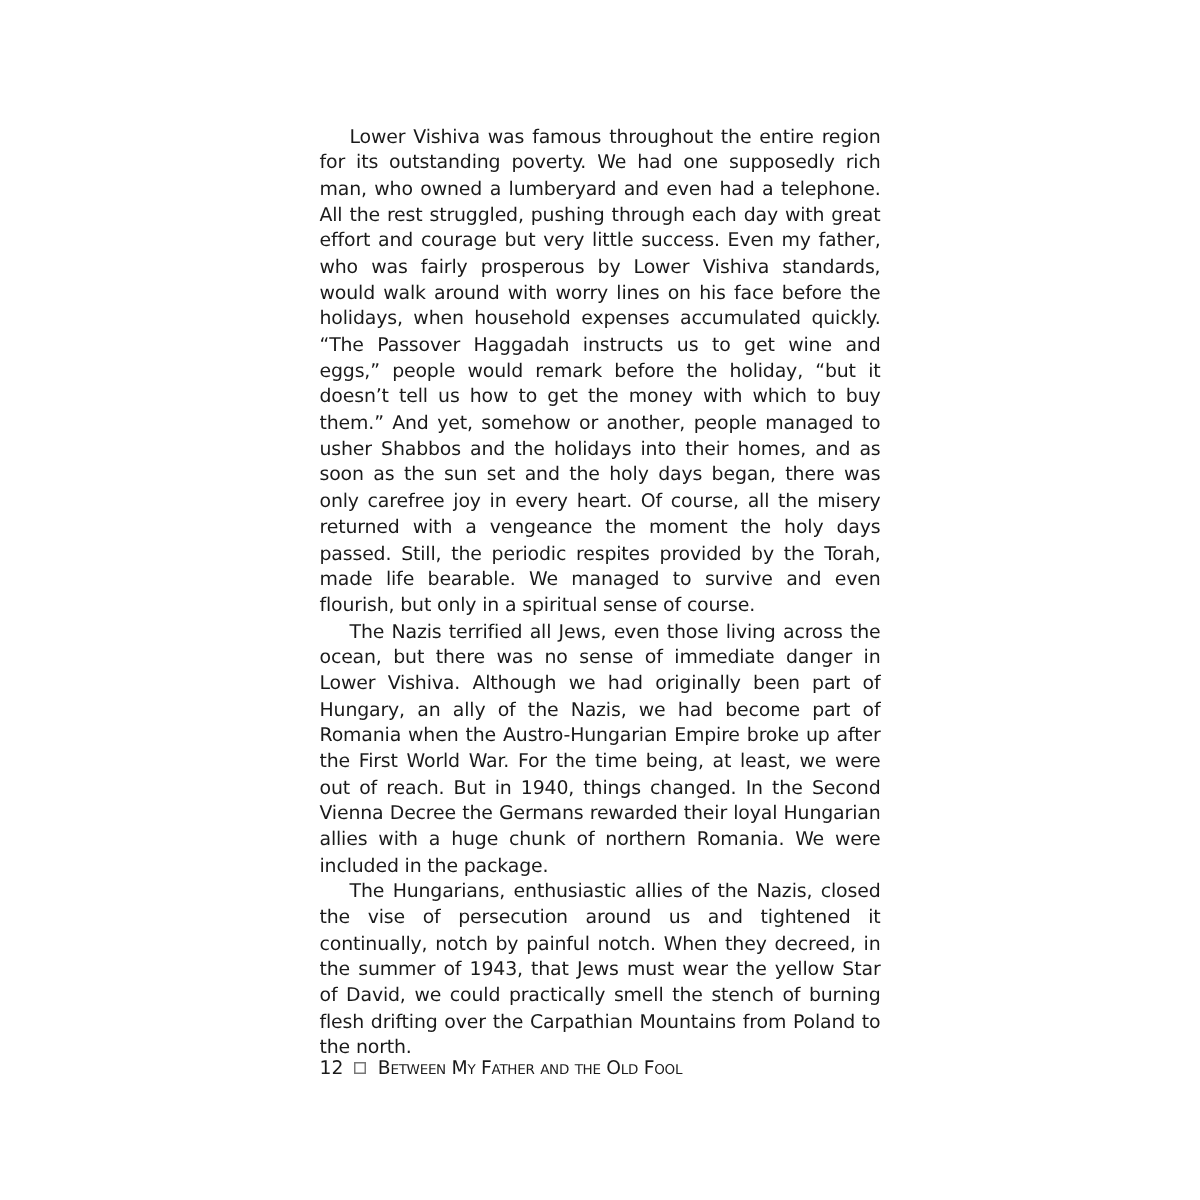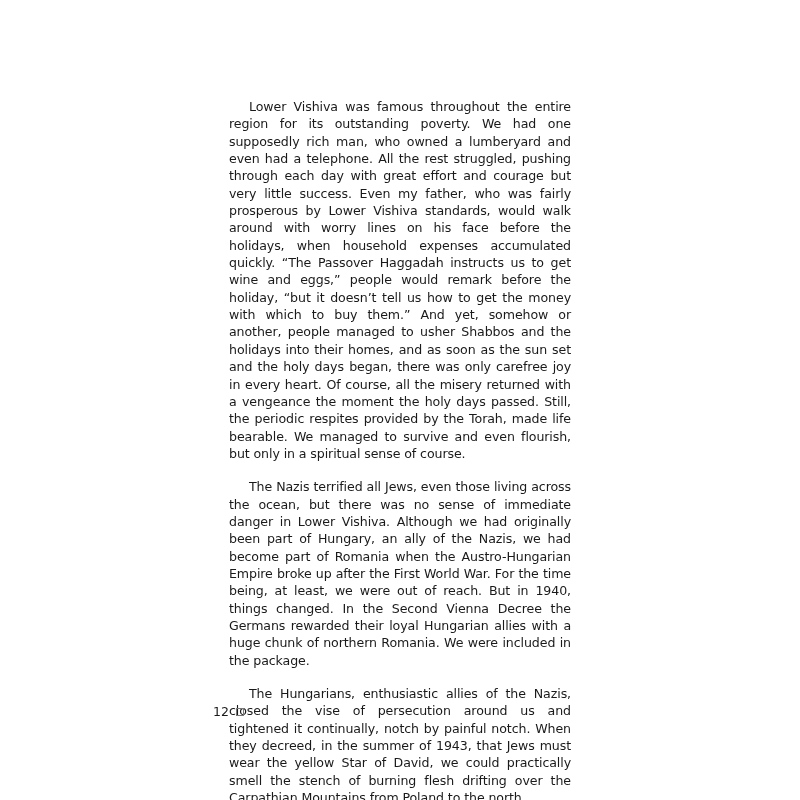--- a/index.html
+++ b/index.html
@@ -18,21 +18,21 @@
       left: 213px;
       top: 82px;
       width: 374px;
       color: #1a1a1a;
       font-family: "DejaVu Sans", sans-serif;
       font-size: 12.6px;
       line-height: 17.35px;
       letter-spacing: -0.1px;
     }
     .para {
-      margin: 16px;
+      margin: 0;
       text-align: justify;
       text-indent: 20px;
       hyphens: manual;
     }
     .footer {
       position: absolute;
       left: 213px;
       top: 704px;
       font-family: "DejaVu Sans", sans-serif;
       font-size: 12.5px;
@@ -62,13 +62,14 @@
 
 <div class="page">
   <p class="para">Lower Vishiva was famous throughout the entire region for its outstanding poverty. We had one supposedly rich man, who owned a lumberyard and even had a telephone. All the rest struggled, pushing through each day with great effort and courage but very little success. Even my father, who was fairly prosperous by Lower Vishiva standards, would walk around with worry lines on his face before the holidays, when household expenses accumulated quickly. “The Passover Haggadah instructs us to get wine and eggs,” people would remark before the holiday, “but it doesn’t tell us how to get the money with which to buy them.” And yet, somehow or another, people managed to usher Shabbos and the holidays into their homes, and as soon as the sun set and the holy days began, there was only carefree joy in every heart. Of course, all the misery returned with a vengeance the moment the holy days passed. Still, the peri­odic respites provided by the Torah, made life bearable. We managed to survive and even flourish, but only in a spiritu­al sense of course.</p>
   <p class="para">The Nazis terrified all Jews, even those living across the ocean, but there was no sense of immediate danger in Lower Vishiva. Although we had originally been part of Hungary, an ally of the Nazis, we had become part of Romania when the Austro-Hungarian Empire broke up after the First World War. For the time being, at least, we were out of reach. But in 1940, things changed. In the Second Vienna Decree the Germans rewarded their loyal Hungarian allies with a huge chunk of northern Romania. We were included in the package.</p>
   <p class="para">The Hungarians, enthusiastic allies of the Nazis, closed the vise of persecution around us and tightened it continually, notch by painful notch. When they decreed, in the summer of 1943, that Jews must wear the yellow Star of David, we could practically smell the stench of burning flesh drifting over the Carpathian Mountains from Poland to the north.</p>
 </div>
 
 <div class="footer">
   <span class="page-number">12</span>
   <span class="box-icon"></span>
+  <span class="running-title">Between My Father and the Old Fool</span>
 </div>
 
 </body></html>

